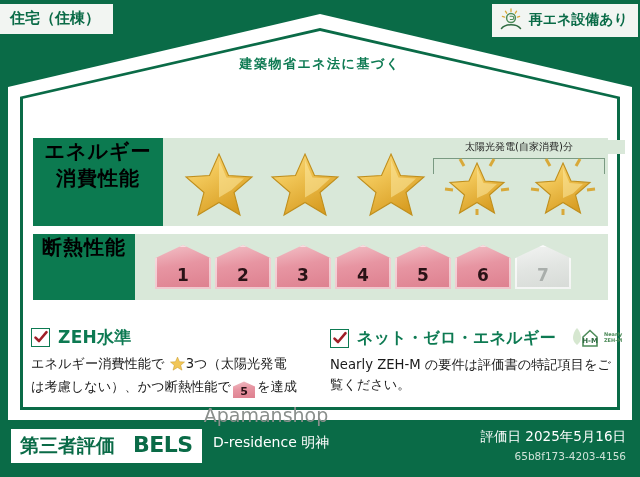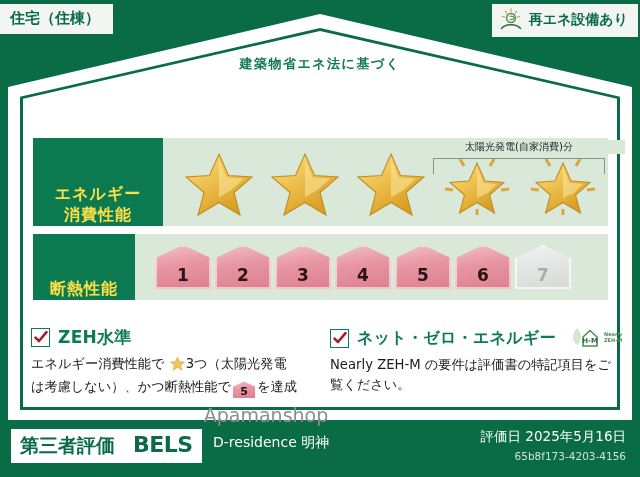--- a/index.html
+++ b/index.html
@@ -77,24 +77,24 @@
   }
 
   
   .row {
     position: absolute;
     display: flex;
     align-items: stretch;
   }
   .row-label {
     background: #0c7a50;
-    color: #fde047;
-    font-size: 16px; font-weight: bold;
+    color: #000000;
+    font-size: 20px; font-weight: bold;
     display: flex; flex-direction: column;
-    align-items: center; justify-content: flex-end;
+    align-items: center; justify-content: flex-start;
     line-height: 1.35;
     letter-spacing: 1px;
   }
   .row-body {
     background: #d9e8d9;
     flex: 1;
     position: relative;
   }
 
   

